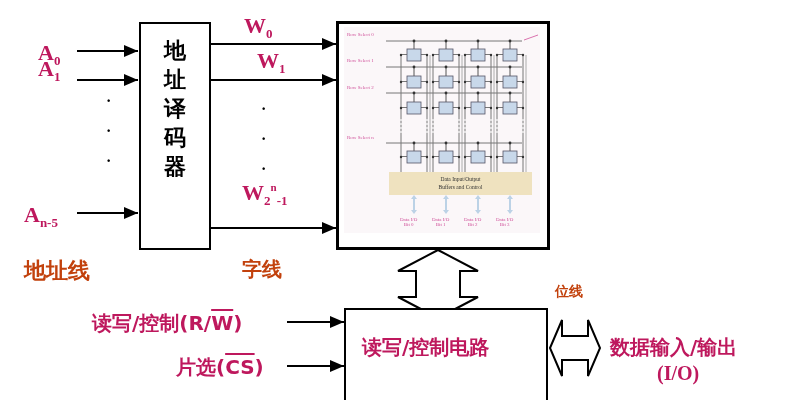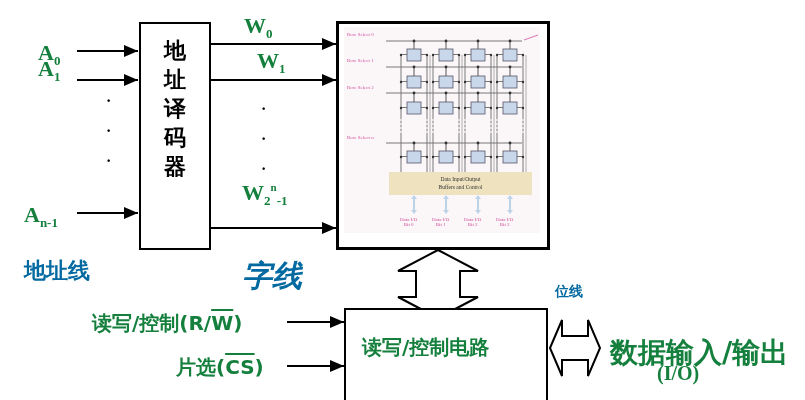--- a/index.html
+++ b/index.html
@@ -1,21 +1,21 @@
 <!DOCTYPE html>
 <html><head>
 <meta charset="utf-8">
 <style>
   html, body { margin: 0; padding: 0; background: #ffffff; }
   body { width: 805px; height: 400px; position: relative; overflow: hidden;
          font-family: "Liberation Serif", serif; color: #000; }
   #diagram { position: absolute; left: 0; top: 0; }
-  .lbl { position: absolute; font-family: "Liberation Serif", serif; font-weight: bold; color: #15803d; white-space: nowrap; }
+  .lbl { position: absolute; font-family: "Liberation Serif", serif; font-weight: bold; color: #be185d; white-space: nowrap; }
   .cjk { font-family: "DejaVu Sans", sans-serif; font-weight: bold; }
-  .red { color: #0369a1; }
+  .red { color: #c2410c; }
   .dot { position: absolute; font-weight: bold; font-size: 16px; }
   .box { position: absolute; border: 2px solid #000; background: #fff; box-sizing: border-box; }
   .ovl { text-decoration: overline; }
   .sub { font-size: 13px; vertical-align: -5px; }
   .sup { font-size: 11px; vertical-align: 9px; }
   .mem-text { font-family: "Liberation Serif", serif; font-size: 5px; color: #d0509a; position: absolute; white-space: nowrap; }
   .buf-text { font-family: "Liberation Serif", serif; font-size: 5.5px; color: #333; position: absolute; text-align: center; width: 100%; }
 </style>
 </head>
 <body>
@@ -53,41 +53,41 @@
   </div>
 </div>
 
 <div class="lbl" style="left:38px; top:40px; font-size:22px;text-align:right;">
   <span>A</span><span class="sub">0</span>
 </div>
 <div class="lbl" style="left:38px; top:56px; font-size:22px;font-family:Liberation Serif, serif;">
   <span>A</span><span class="sub">1</span>
 </div>
 <div class="lbl" style="left:24px; top:202px; font-size:22px;">
-  <span>A</span><span class="sub">n-1</span>
+  <span>A</span><span class="sub">n-5</span>
 </div>
 <div class="dot" style="left:106px; top:92px;">·</div>
 <div class="dot" style="left:106px; top:122px;">·</div>
 <div class="dot" style="left:106px; top:152px;">·</div>
 
 <div class="lbl" style="left:244px; top:13px; font-size:22px;">
   <span>W</span><span class="sub">0</span>
 </div>
 <div class="lbl" style="left:257px; top:48px; font-size:22px;">
   <span>W</span><span class="sub">1</span>
 </div>
 <div class="lbl" style="left:242px; top:180px; font-size:22px;">
   <span>W</span><span class="sub">2</span><span class="sup">n</span><span class="sub">-1</span>
 </div>
 <div class="dot" style="left:261px; top:100px;">·</div>
 <div class="dot" style="left:261px; top:130px;">·</div>
 <div class="dot" style="left:261px; top:160px;">·</div>
 
 <div class="lbl cjk red" style="left:24px; top:256px; font-size:22px;">地址线</div>
-<div class="lbl cjk red" style="left:242px; top:256px; font-size:30px;font-style:italic;">字线</div>
+<div class="lbl cjk red" style="left:242px; top:256px; font-size:20px;">字线</div>
 <div class="lbl cjk red" style="left:555px; top:283px; font-size:14px;">位线</div>
 
 <div class="box" style="left:336px; top:21px; width:214px; height:229px; border-width:3px;">
   <div style="position:absolute; left:5px; top:3px; width:196px; height:206px; background:#fbf7f9;">
     <svg id="mem-svg" width="196" height="206">
         <line x1="57" y1="28" x2="57" y2="145" stroke="#777" stroke-width="1"></line>
         <line x1="83" y1="28" x2="83" y2="145" stroke="#777" stroke-width="1"></line>
         <line x1="86" y1="28" x2="86" y2="145" stroke="#999" stroke-width="0.8"></line>
         <line x1="89" y1="28" x2="89" y2="145" stroke="#777" stroke-width="1"></line>
         <line x1="115" y1="28" x2="115" y2="145" stroke="#777" stroke-width="1"></line>
@@ -231,14 +231,14 @@
   <div class="lbl cjk" style="left:16px; top:24px; font-size:20px;">读写/控制电路</div>
 </div>
 
 <div class="lbl cjk" style="left:92px; top:310px; font-size:20px;text-align:right;">
   <span>读写/控制(R/</span><span class="ovl">W</span><span>)</span>
 </div>
 <div class="lbl cjk" style="left:176px; top:354px; font-size:20px;">
   <span>片选(</span><span class="ovl">CS</span><span>)</span>
 </div>
 
-<div class="lbl cjk" style="left:610px; top:334px; font-size:28px;">数据输入/输出</div>
+<div class="lbl cjk" style="left:610px; top:334px; font-size:20px;">数据输入/输出</div>
 <div class="lbl" style="left:657px; top:362px; font-size:20px;">(I/O)</div>
 
 </body></html>

